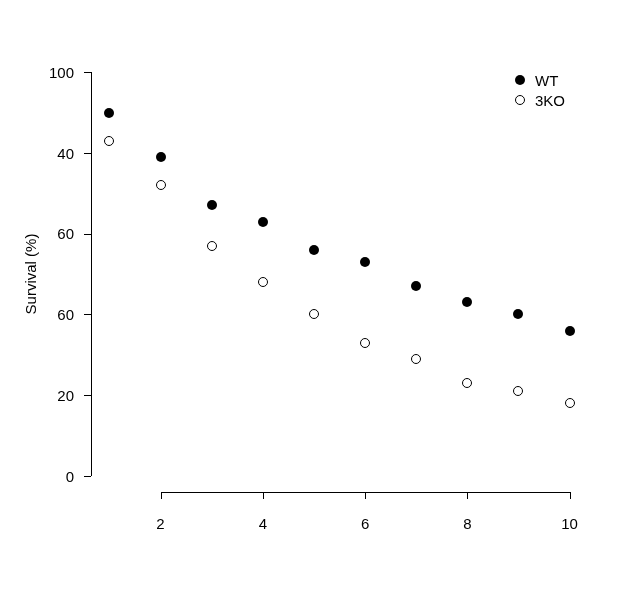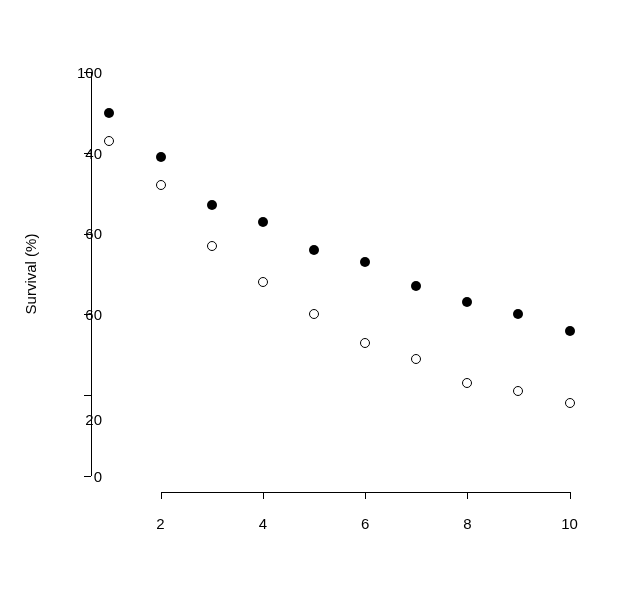--- a/index.html
+++ b/index.html
@@ -34,21 +34,20 @@
     transform: translateX(-50%);
     white-space: nowrap;
   }
   .tick-label-y {
     position: absolute;
     font-size: 15px;
     color: #000;
     transform: translateY(-50%);
     text-align: right;
     white-space: nowrap;
-    padding-left: 28px;
   }
   .axis-title-x {
     position: absolute;
     font-size: 15px;
     color: #000;
     transform: translateX(-50%);
     white-space: nowrap;
   }
   .axis-title-y {
     position: absolute;
@@ -126,21 +125,21 @@
       <div class="tick-label-x" style="left: 365.066px; top: 515px;">6</div>
       <div class="tick" style="left: 467.329px; top: 492px; width: 1px; height: 7px;"></div>
       <div class="tick-label-x" style="left: 467.329px; top: 515px;">8</div>
       <div class="tick" style="left: 569.593px; top: 492px; width: 1px; height: 7px;"></div>
       <div class="tick-label-x" style="left: 569.593px; top: 515px; text-align: right;">10</div>
     </div>
   <div id="yticks">
       <div class="tick" style="left: 84px; top: 475.852px; width: 7px; height: 1px;"></div>
       <div class="tick-label-y" style="left: 0px; width: 74px; top: 475.852px;">0</div>
       <div class="tick" style="left: 84px; top: 395.111px; width: 7px; height: 1px;"></div>
-      <div class="tick-label-y" style="left: 0px; width: 74px; top: 395.111px; margin-top: 24px;">20</div>
+      <div class="tick-label-y" style="left: 0px; width: 74px; top: 395.111px;">20</div>
       <div class="tick" style="left: 84px; top: 314.37px; width: 7px; height: 1px;"></div>
       <div class="tick-label-y" style="left: 0px; width: 74px; top: 314.37px;">60</div>
       <div class="tick" style="left: 84px; top: 233.63px; width: 7px; height: 1px;"></div>
       <div class="tick-label-y" style="left: 0px; width: 74px; top: 233px;">60</div>
       <div class="tick" style="left: 84px; top: 152.889px; width: 7px; height: 1px;"></div>
       <div class="tick-label-y" style="left: 0px; width: 74px; top: 152.889px;">40</div>
       <div class="tick" style="left: 84px; top: 72.1481px; width: 7px; height: 1px;"></div>
       <div class="tick-label-y" style="left: 0px; width: 74px; top: 72.1481px;">100</div>
     </div>
 
@@ -162,14 +161,24 @@
       <div class="point-open" style="left: 211.671px; top: 245.741px;"></div>
       <div class="point-open" style="left: 262.802px; top: 282.074px;"></div>
       <div class="point-open" style="left: 313.934px; top: 314.37px;"></div>
       <div class="point-open" style="left: 365.066px; top: 342.63px;"></div>
       <div class="point-open" style="left: 416.198px; top: 358.778px;"></div>
       <div class="point-open" style="left: 467.329px; top: 383px;"></div>
       <div class="point-open" style="left: 518.461px; top: 391.074px;"></div>
       <div class="point-open" style="left: 569.593px; top: 403.185px;"></div>
     </div>
 
+  <div id="legend" class="legend" style="left: 515px; top: 70px;">
+      <div class="legend-row">
+        <div class="legend-sym-closed"></div>
+        <span>WT</span>
+      </div>
+      <div class="legend-row">
+        <div class="legend-sym-open"></div>
+        <span>3KO</span>
+      </div>
+    </div>
 
 </div>
 
 </body></html>

